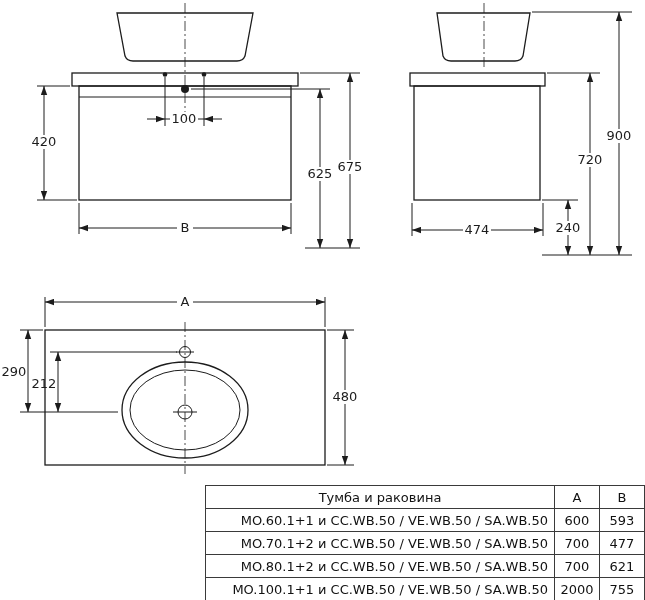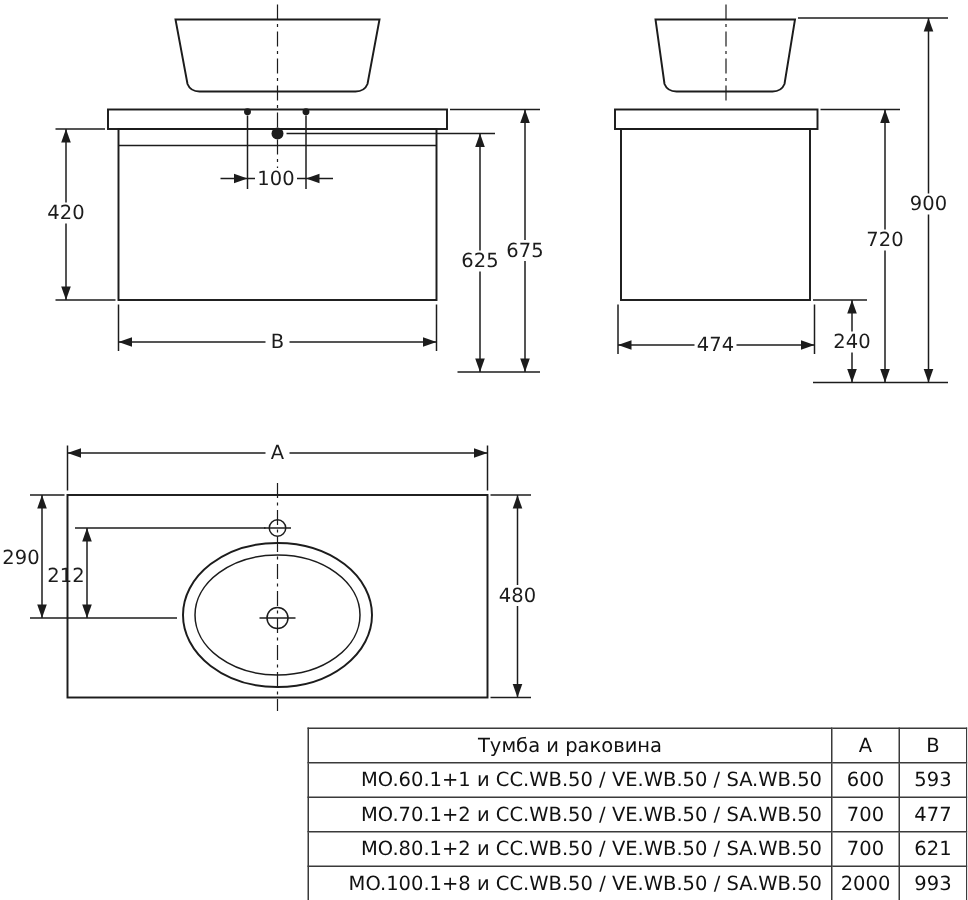--- a/index.html
+++ b/index.html
@@ -201,20 +201,20 @@
         <td class="name-c">MO.70.1+2 и CC.WB.50 / VE.WB.50 / SA.WB.50</td>
         <td class="num">700</td>
         <td class="num">477</td>
       </tr>
       <tr>
         <td class="name-c">MO.80.1+2 и CC.WB.50 / VE.WB.50 / SA.WB.50</td>
         <td class="num">700</td>
         <td class="num">621</td>
       </tr>
       <tr>
-        <td class="name-c">MO.100.1+8 и CC.WB.50 / VE.WB.50 / SA.WB.50</td>
+        <td class="name-c">MO.100.1+1 и CC.WB.50 / VE.WB.50 / SA.WB.50</td>
         <td class="num">2000</td>
-        <td class="num">993</td>
+        <td class="num">755</td>
       </tr>
     </tbody>
   </table>
 
 </div>
 
 </body></html>

